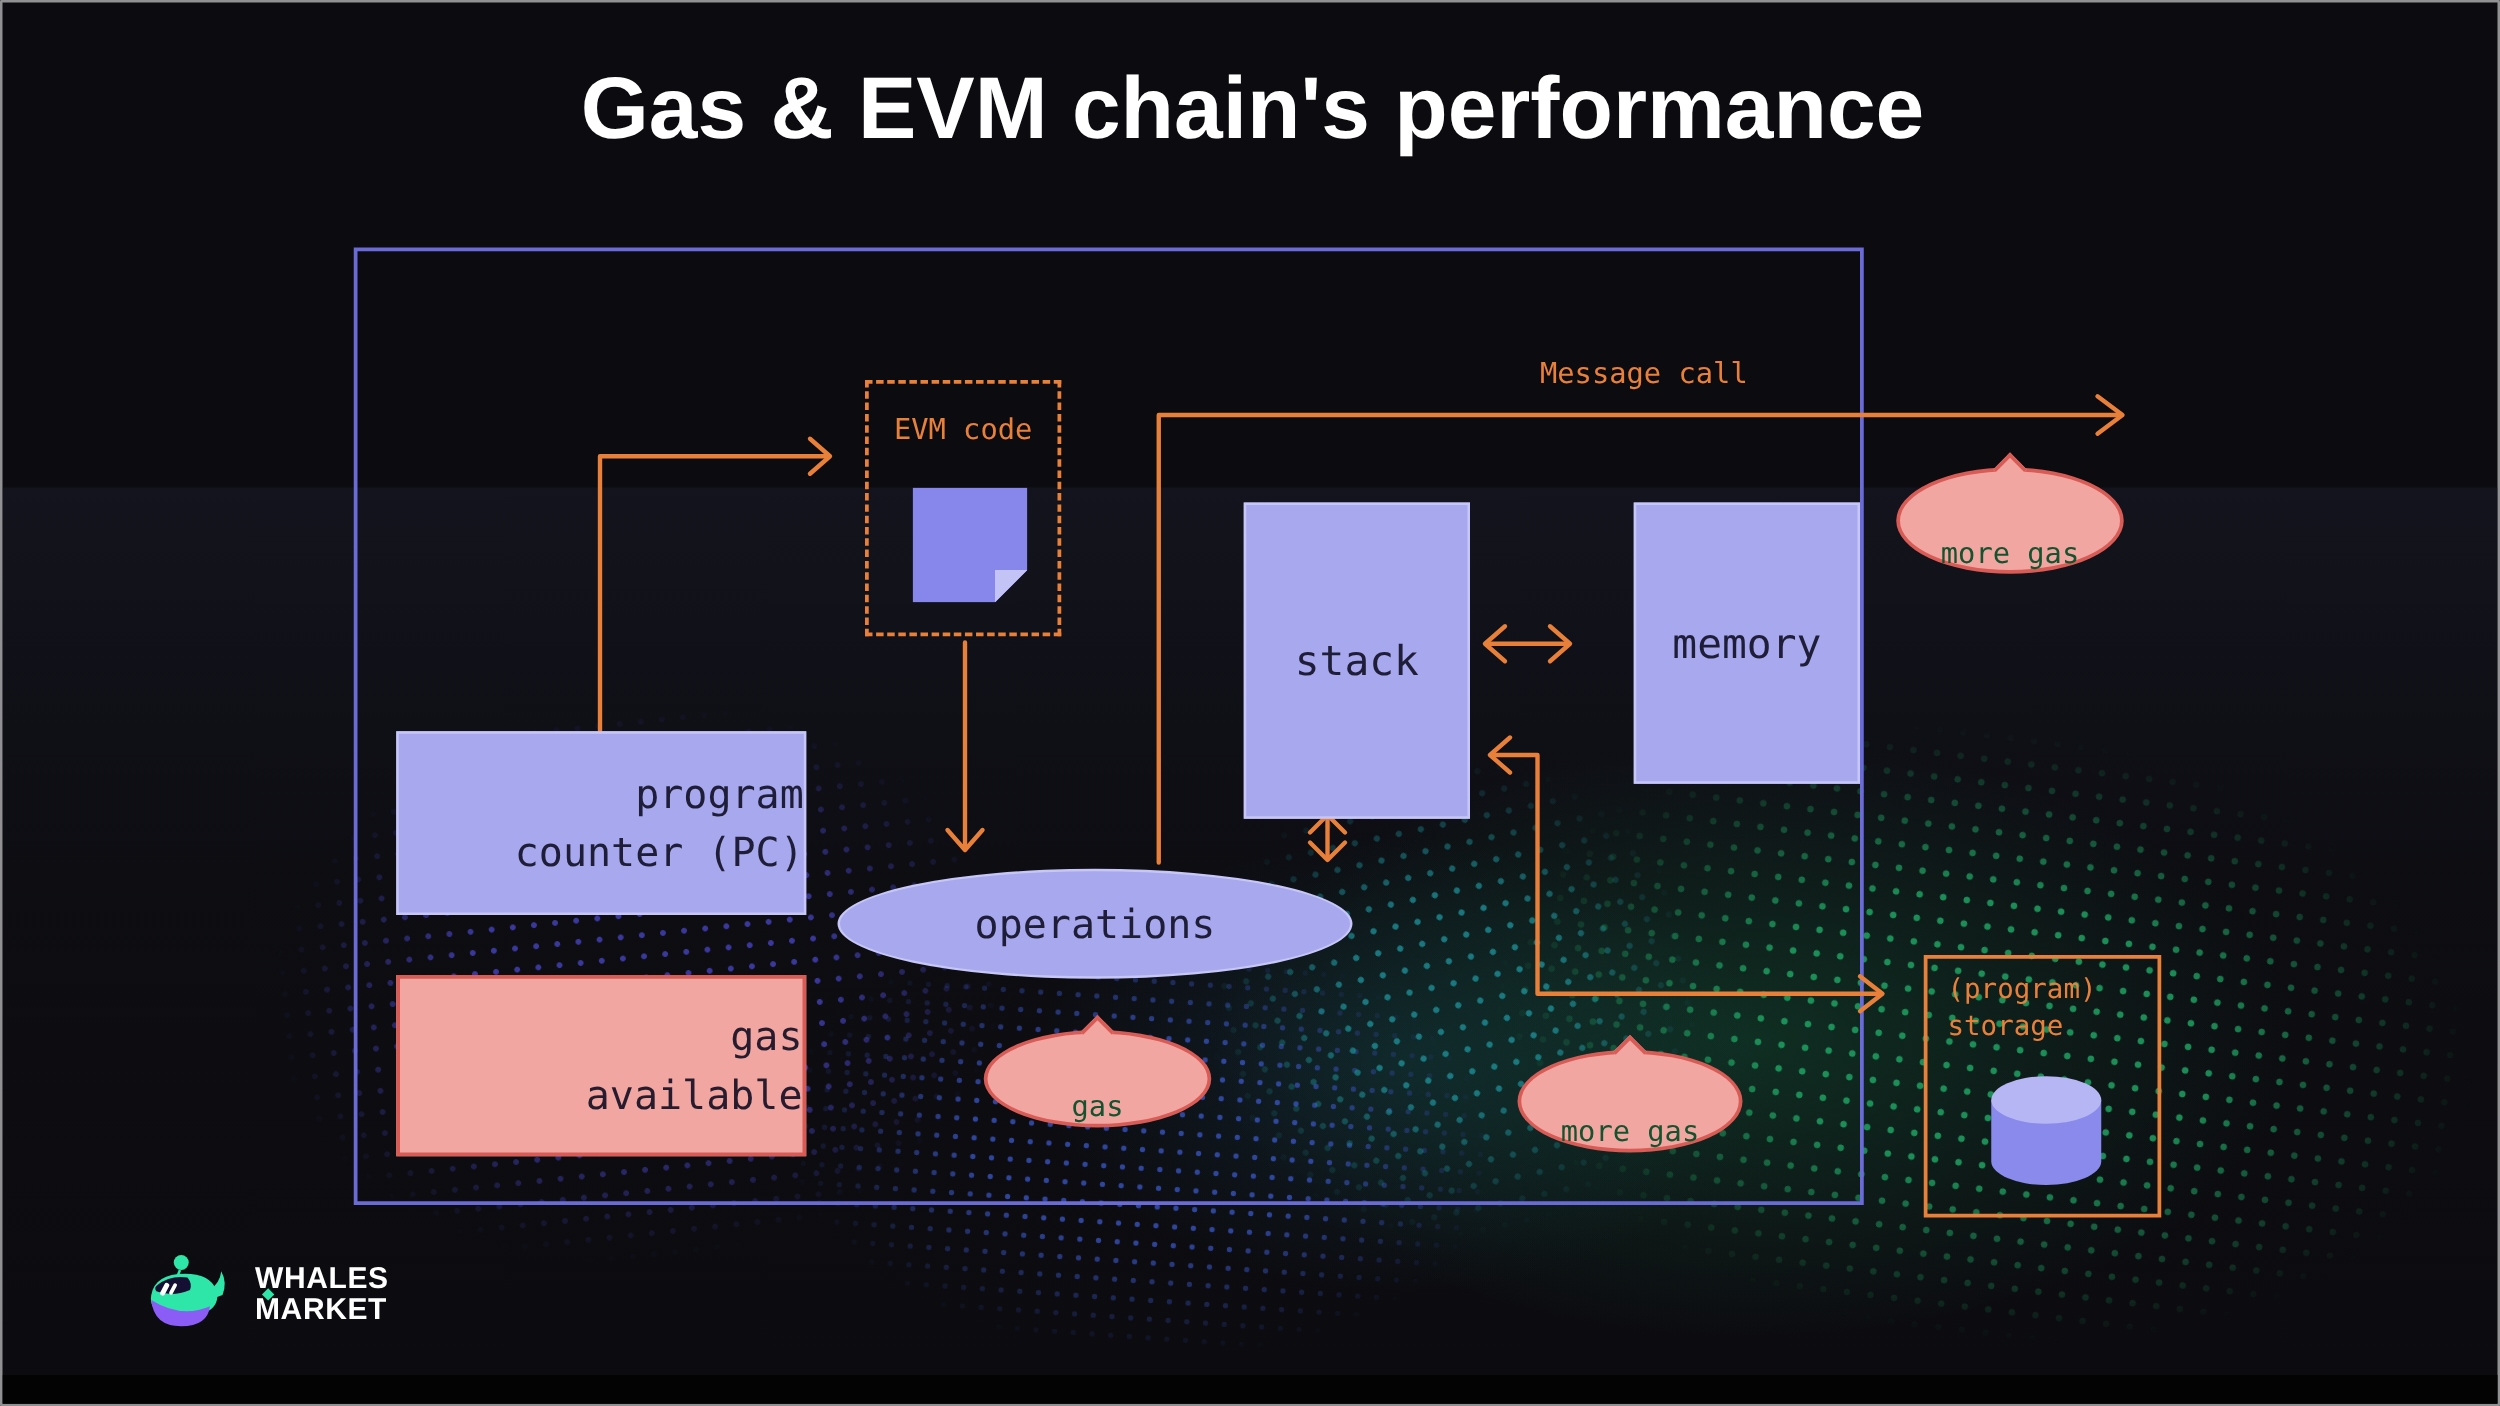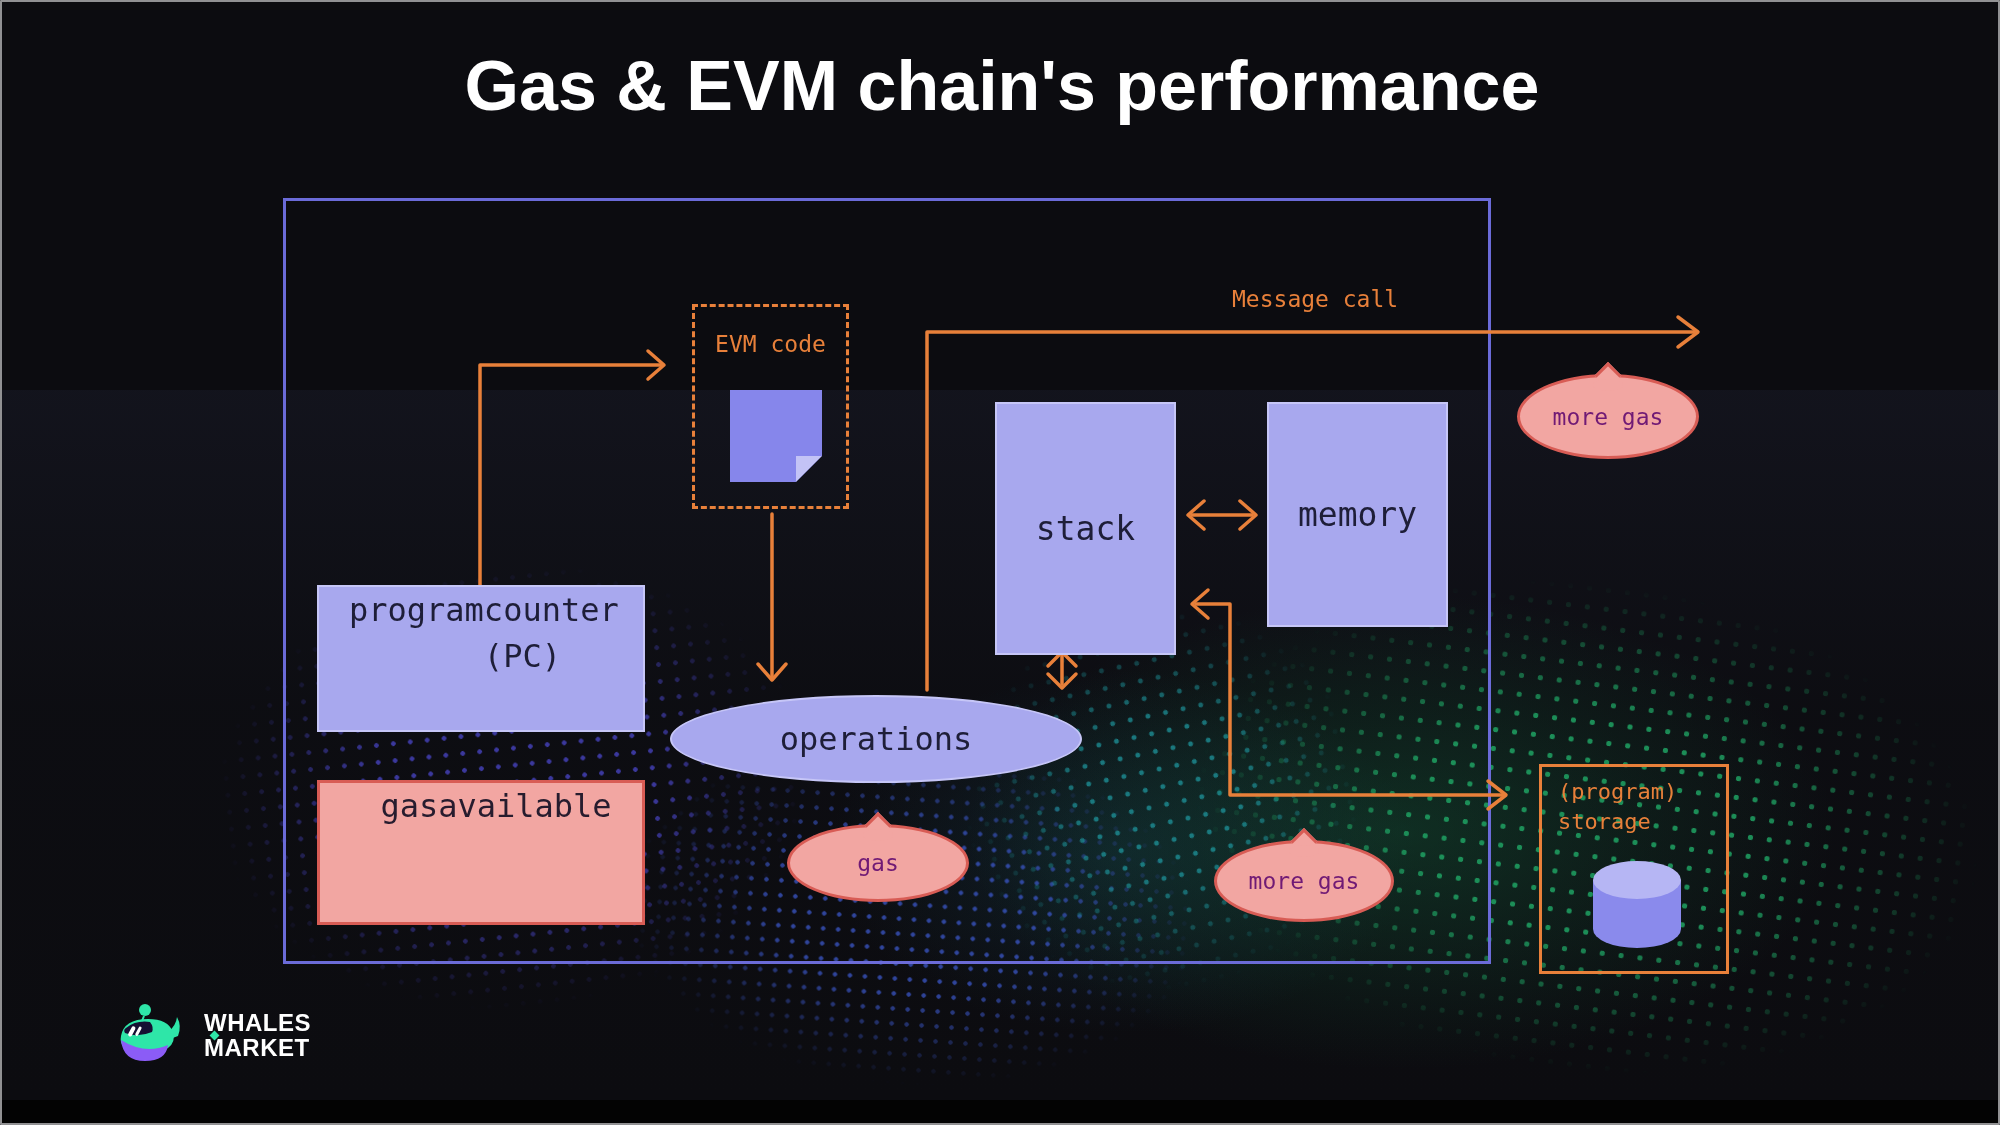--- a/index.html
+++ b/index.html
@@ -76,28 +76,28 @@
   
   .node { position:absolute; z-index:3; display:flex; align-items:center; justify-content:center; }
   .purple-box {
     background:#a8a8ee; border:2px solid #c6c6f7;
     color:#1e1e38; font-size:33px;
   }
   .pink-box {
     background:#f2a6a2; border:3px solid #d85c55;
     color:#271c2e; font-size:32px;
   }
-  .two-line { align-items:flex-start; justify-content:center; line-height:1.45; padding-left:30px; }
+  .two-line { flex-direction:column; align-items:flex-end; justify-content:center; line-height:1.45; padding-left:30px; }
 
   .ellipse { border-radius:50%; }
 
   .bubble {
     position:absolute; z-index:3; background:#f2a6a2; border:3px solid #d85c55;
-    border-radius:50%; display:flex; align-items:center; justify-content:center;
-    color:#701a75; font-size:23px;
+    border-radius:50%; display:flex; align-items:flex-end; justify-content:center;
+    color:#14532d; font-size:23px;
   }
   .bubble .tail {
     position:absolute; top:-11px; left:50%; width:19px; height:19px;
     background:#f2a6a2; border-top:3px solid #d85c55; border-left:3px solid #d85c55;
     transform:translateX(-50%) rotate(45deg);
   }
   .bubble .tail-cover {
     position:absolute; top:2px; left:50%; transform:translateX(-50%);
     width:30px; height:12px; background:#f2a6a2; border-radius:50%;
   }
@@ -205,21 +205,21 @@
     <div id="evm-code-page">
       <div id="evm-code-fold"></div>
     </div>
   </div>
 
   <div id="message-call-label">Message call</div>
 
   <div class="node purple-box" style="left:993px; top:400px; width:181px; height:253px;">
     <span>stack</span>
   </div>
-  <div class="node purple-box" style="left:1265px; top:400px; width:181px; height:225px;">
+  <div class="node purple-box" style="left:1305px; top:400px; width:181px; height:225px;">
     <span>memory</span>
   </div>
 
   <div class="node purple-box two-line" style="left:315px; top:583px; width:328px; height:147px; font-size:32px;">
     <span>program</span>
     <span>counter (PC)</span>
   </div>
 
   <div class="node pink-box two-line" style="left:315px; top:778px; width:328px; height:145px;">
     <span>gas</span>

